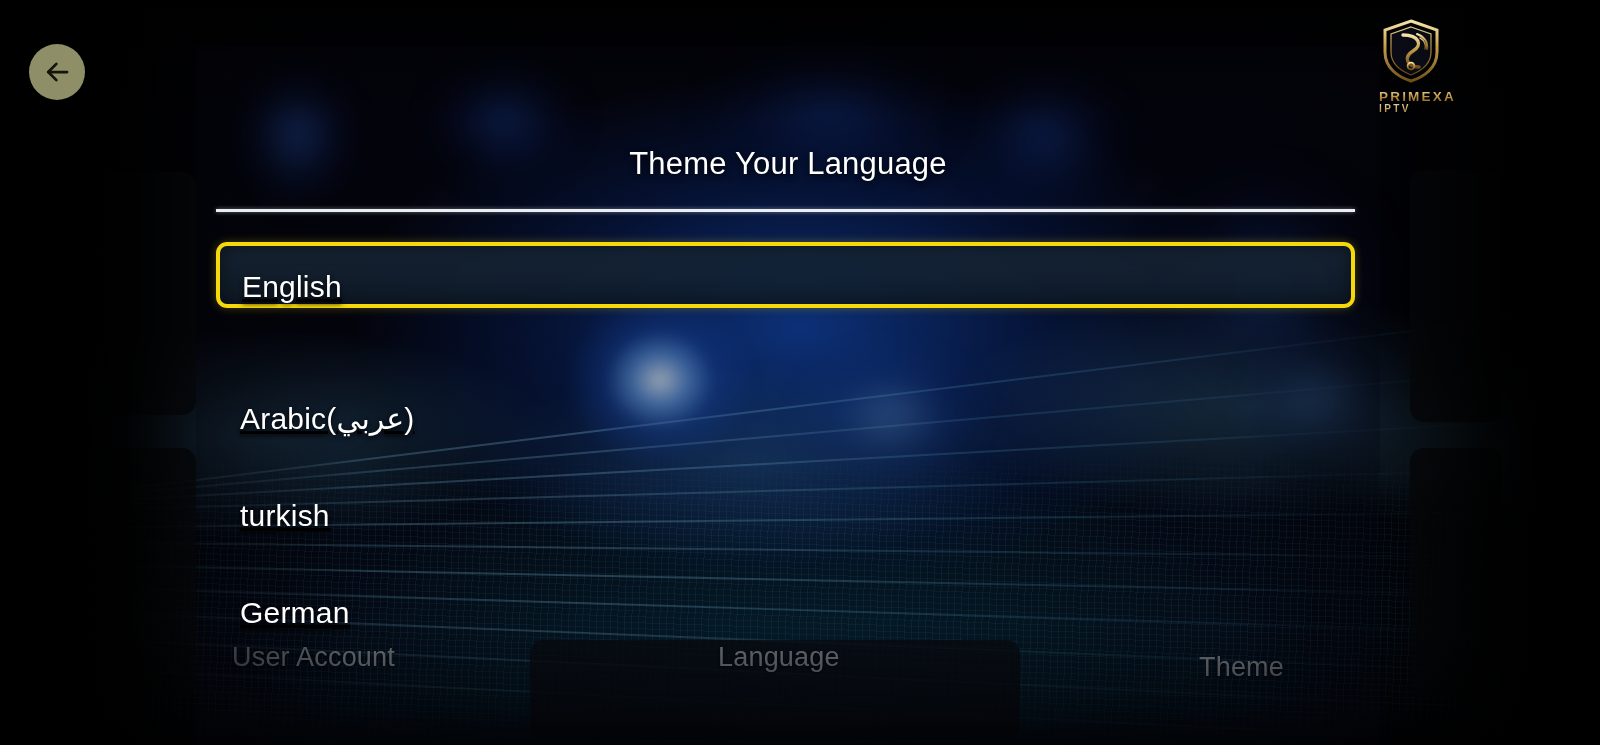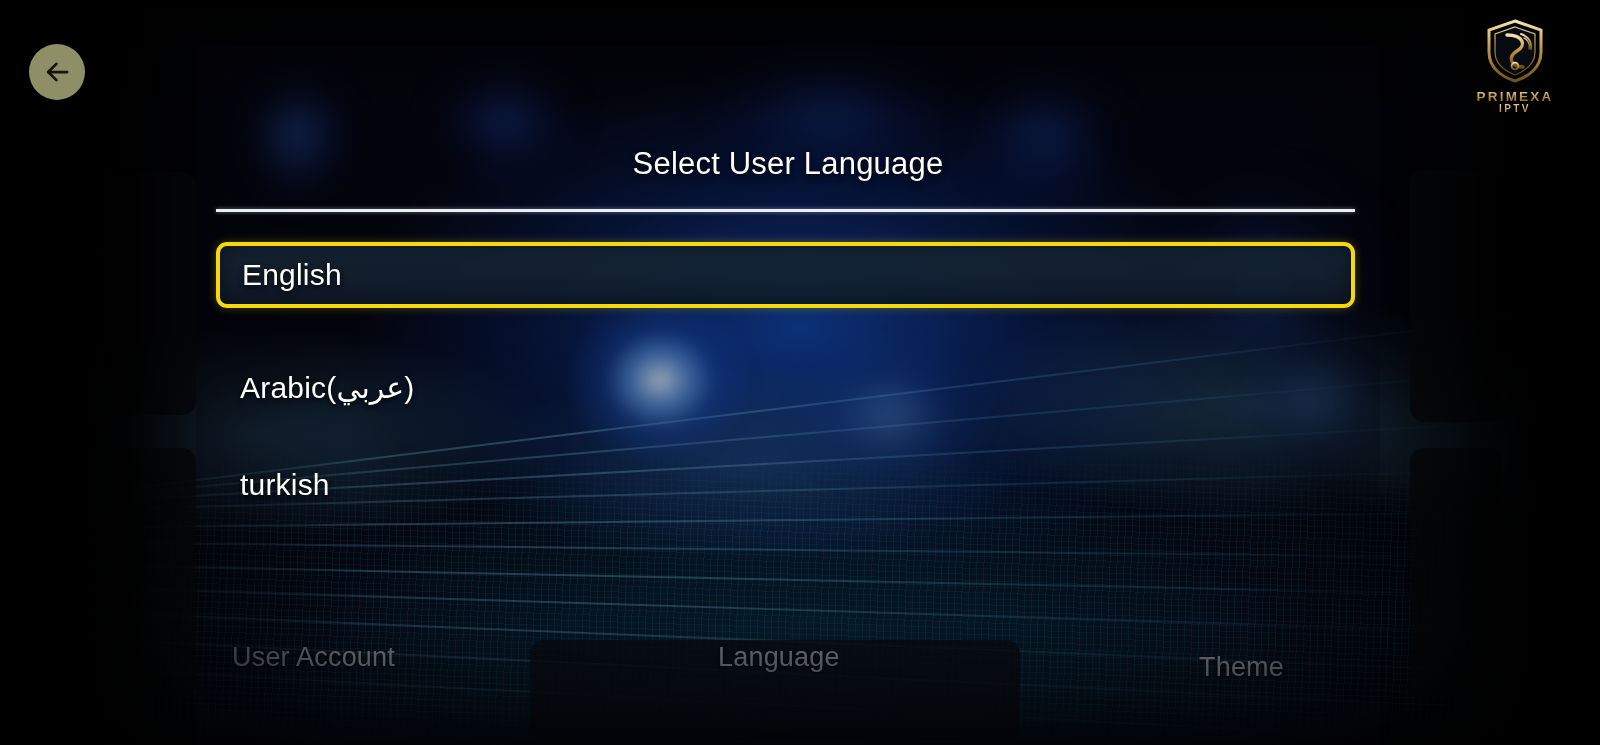--- a/index.html
+++ b/index.html
@@ -97,21 +97,21 @@
     color:#ffffff;font-size:31px;font-weight:400;letter-spacing:.2px;
     text-shadow:0 2px 6px rgba(0,0,0,.9);
   }
   .dlg-divider{
     position:absolute;left:20px;top:163px;width:1139px;height:3px;
     background:#e9eef2;box-shadow:0 0 4px rgba(255,255,255,.45);
   }
   .lang-list{position:absolute;left:0;top:196px;width:1184px;}
   .lang-row{
     position:relative;height:97px;box-sizing:border-box;
-    display:flex;align-items:center;
+    display:flex;align-items:flex-end;text-decoration:underline;
   }
   .lang-row .lbl{
     color:#ffffff;font-size:30px;font-weight:400;letter-spacing:.2px;
     padding-left:44px;text-shadow:0 2px 5px rgba(0,0,0,.9);
   }
   .lang-row.selected{
     margin:0 20px 0 20px;width:1139px;height:66px;
     border:4px solid #f5d90a;border-radius:11px;
     background:linear-gradient(180deg,rgba(23,38,54,.90),rgba(16,28,42,.88));
     box-shadow:0 0 10px rgba(245,217,10,.28), inset 0 0 18px rgba(0,0,0,.45);
@@ -121,21 +121,21 @@
 
   
   #back-btn{
     position:absolute;left:29px;top:44px;width:56px;height:56px;border-radius:50%;
     background:#8e8e67;display:flex;align-items:center;justify-content:center;
     box-shadow:0 2px 8px rgba(0,0,0,.6);cursor:pointer;
   }
   #back-btn svg{display:block;}
 
   
-  #logo{position:absolute;left:1470px;top:18px;width:90px;height:105px;text-align:center;}
+  #logo{position:absolute;left:1379px;top:18px;width:90px;height:105px;}
   .logo-shield{display:block;margin:0 auto;}
   .logo-name{
     margin-top:1px;font-size:13.5px;font-weight:700;letter-spacing:2.2px;
     background:linear-gradient(180deg,#f3dfa4,#b98f3e 55%,#7d5c1e);
     -webkit-background-clip:text;background-clip:text;color:transparent;
   }
   .logo-sub{
     font-size:10px;font-weight:700;letter-spacing:2.4px;margin-top:-1px;
     background:linear-gradient(180deg,#e8d39a,#a7813a);
     -webkit-background-clip:text;background-clip:text;color:transparent;
@@ -211,28 +211,31 @@
       <path d="M38 16 C46 19 49 25 48 31" fill="none" stroke="url(#gold)" stroke-width="2" stroke-linecap="round"></path>
       <path d="M41 20 C46 23 47 27 46 31" fill="none" stroke="url(#gold)" stroke-width="1.4" stroke-linecap="round"></path>
       <circle cx="32" cy="48" r="3.4" fill="none" stroke="url(#gold)" stroke-width="1.8"></circle>
     </svg>
   </span>
   <div class="logo-name">PRIMEXA</div>
   <div class="logo-sub">IPTV</div>
 </div>
 
 <div id="dialog">
-  <div class="dlg-title">Select User Language</div>
+  <div class="dlg-title">Theme Your Language</div>
   <div class="dlg-divider"></div>
 
   <div class="lang-list">
     <div class="lang-row selected">
       <span class="lbl">English</span>
     </div>
     <div class="spacer-after-sel"></div>
     <div class="lang-row">
       <span class="lbl">Arabic(عربي)</span>
     </div>
     <div class="lang-row">
       <span class="lbl">turkish</span>
     </div>
+    <div class="lang-row">
+      <span class="lbl">German</span>
+    </div>
   </div>
 </div>
 
 </body></html>

